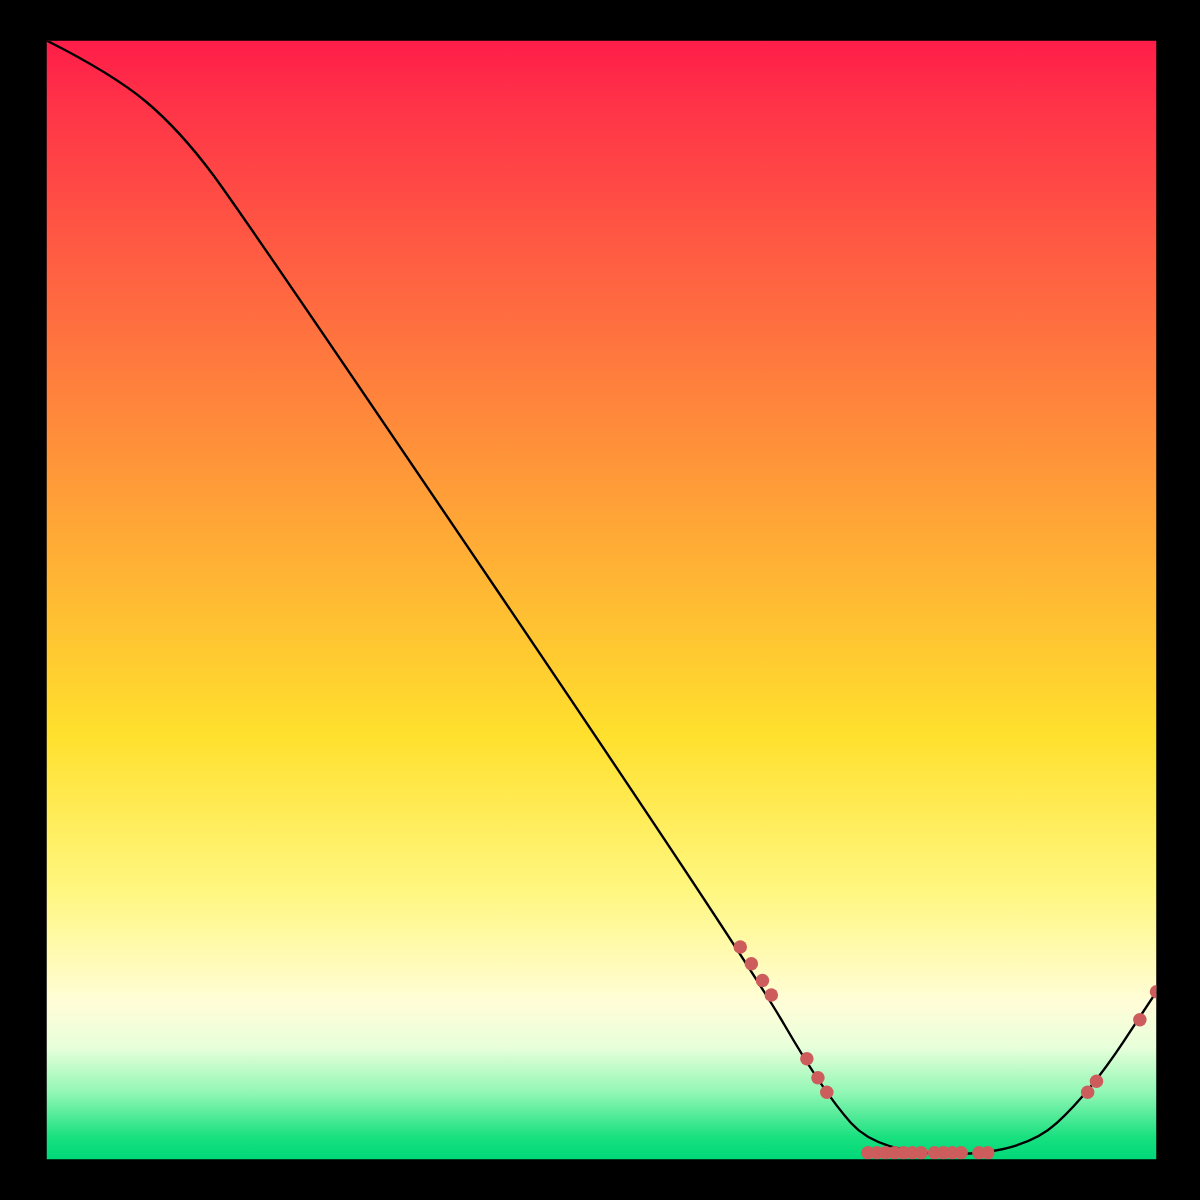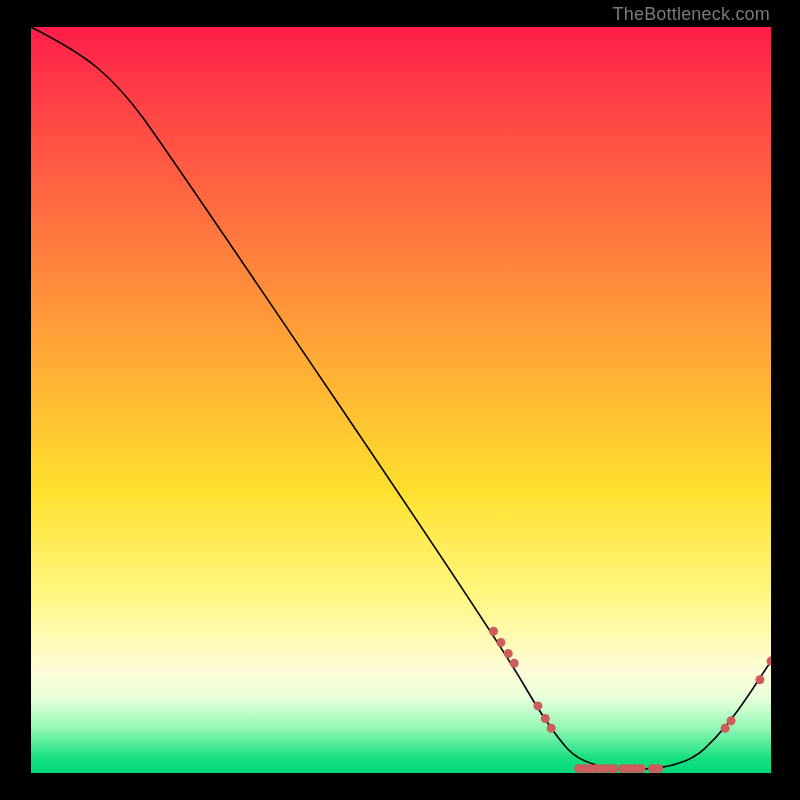--- a/index.html
+++ b/index.html
@@ -63,21 +63,20 @@
     stroke-width: 1.6;
   }
   .marker {
     fill: #cd5c5c;
   }
 </style>
 </head>
 <body>
 
 <div class="stage">
-  <div class="watermark">TheBottleneck.com</div>
 
   <div class="plot">
     <div class="gradient"></div>
     <svg class="overlay" viewBox="0 0 740 746" preserveAspectRatio="none">
       <path class="curve" d="M 0.0 0.0 Q 44.4 22.4 66.6 41.0 Q 88.8 59.7 111.0 89.5 Q 133.2 119.4 299.7 365.5 Q 466.2 611.7 492.1 656.5 Q 518.0 701.2 536.5 721.8 Q 555.0 742.3 603.1 742.3 Q 651.2 742.3 673.4 721.8 Q 695.6 701.2 717.8 667.7 T 740.0 634.1"></path>
       <g id="marker-layer">
           <circle cx="462.5" cy="604.3" r="4.5" class="marker"></circle>
           <circle cx="469.9" cy="615.5" r="4.5" class="marker"></circle>
           <circle cx="477.3" cy="626.6" r="4.5" class="marker"></circle>
           <circle cx="483.2" cy="636.3" r="4.5" class="marker"></circle>

